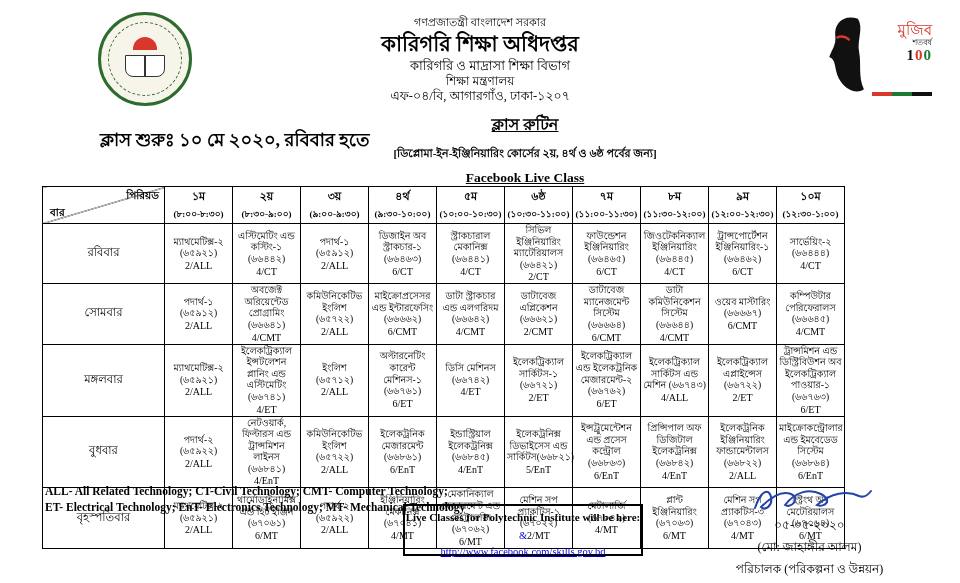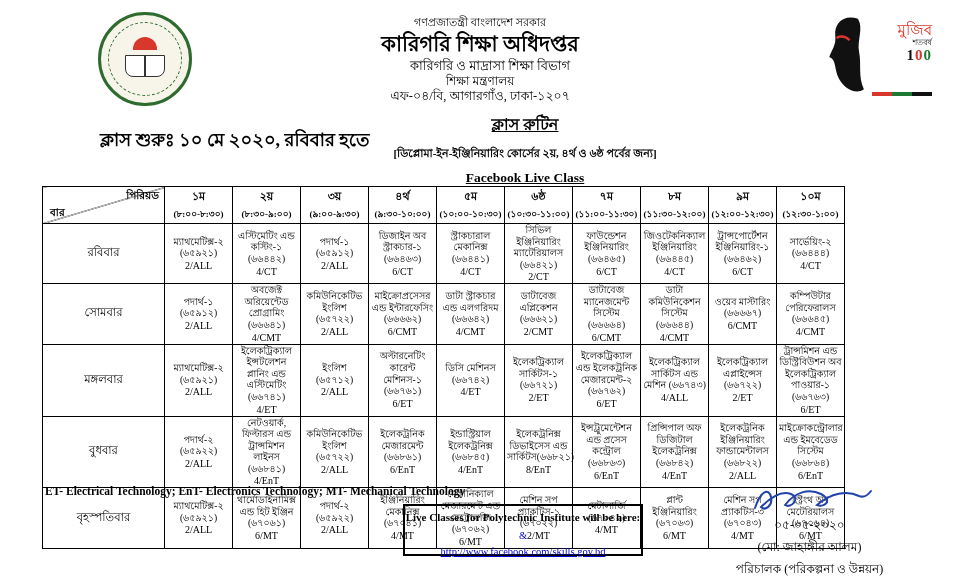--- a/index.html
+++ b/index.html
@@ -328,21 +328,21 @@
         <td>
           <div class="cell-title">ইলেকট্রনিক মেজারমেন্ট (৬৬৮৬১)</div>
           <div class="cell-group">6/EnT</div>
         </td>
         <td>
           <div class="cell-title">ইন্ডাস্ট্রিয়াল ইলেকট্রনিক্স (৬৬৮৪৫)</div>
           <div class="cell-group">4/EnT</div>
         </td>
         <td>
           <div class="cell-title">ইলেকট্রনিক্স ডিভাইসেস এন্ড সার্কিটস(৬৬৮২১)</div>
-          <div class="cell-group">8/EnT</div>
+          <div class="cell-group">5/EnT</div>
         </td>
         <td>
           <div class="cell-title">ইন্সট্রুমেন্টেশন এন্ড প্রসেস কন্ট্রোল (৬৬৮৬৩)</div>
           <div class="cell-group">6/EnT</div>
         </td>
         <td>
           <div class="cell-title">প্রিন্সিপাল অফ ডিজিটাল ইলেকট্রনিক্স (৬৬৮৪২)</div>
           <div class="cell-group">4/EnT</div>
         </td>
         <td>
@@ -394,20 +394,21 @@
         </td>
         <td>
           <div class="cell-title">স্ট্রেংথ অব মেটেরিয়ালস (৬৭০৬৪)</div>
           <div class="cell-group">6/MT</div>
         </td>
       </tr>
     </tbody>
 </table>
 
 <div class="legend">
+  <div>ALL- All Related Technology; CT-Civil Technology; CMT- Computer Technology;</div>
   <div>ET- Electrical Technology; EnT- Electronics Technology; MT- Mechanical Technology</div>
 </div>
 
 <div class="live-box">
   <div class="live-box-title">Live Classes for Polytechnic Institute will be here:</div>
   <span class="live-amp">&amp;</span>
   <a href="#" class="live-link">http://www.facebook.com/skills.gov.bd</a>
 </div>
 
 <div class="sig-block">

